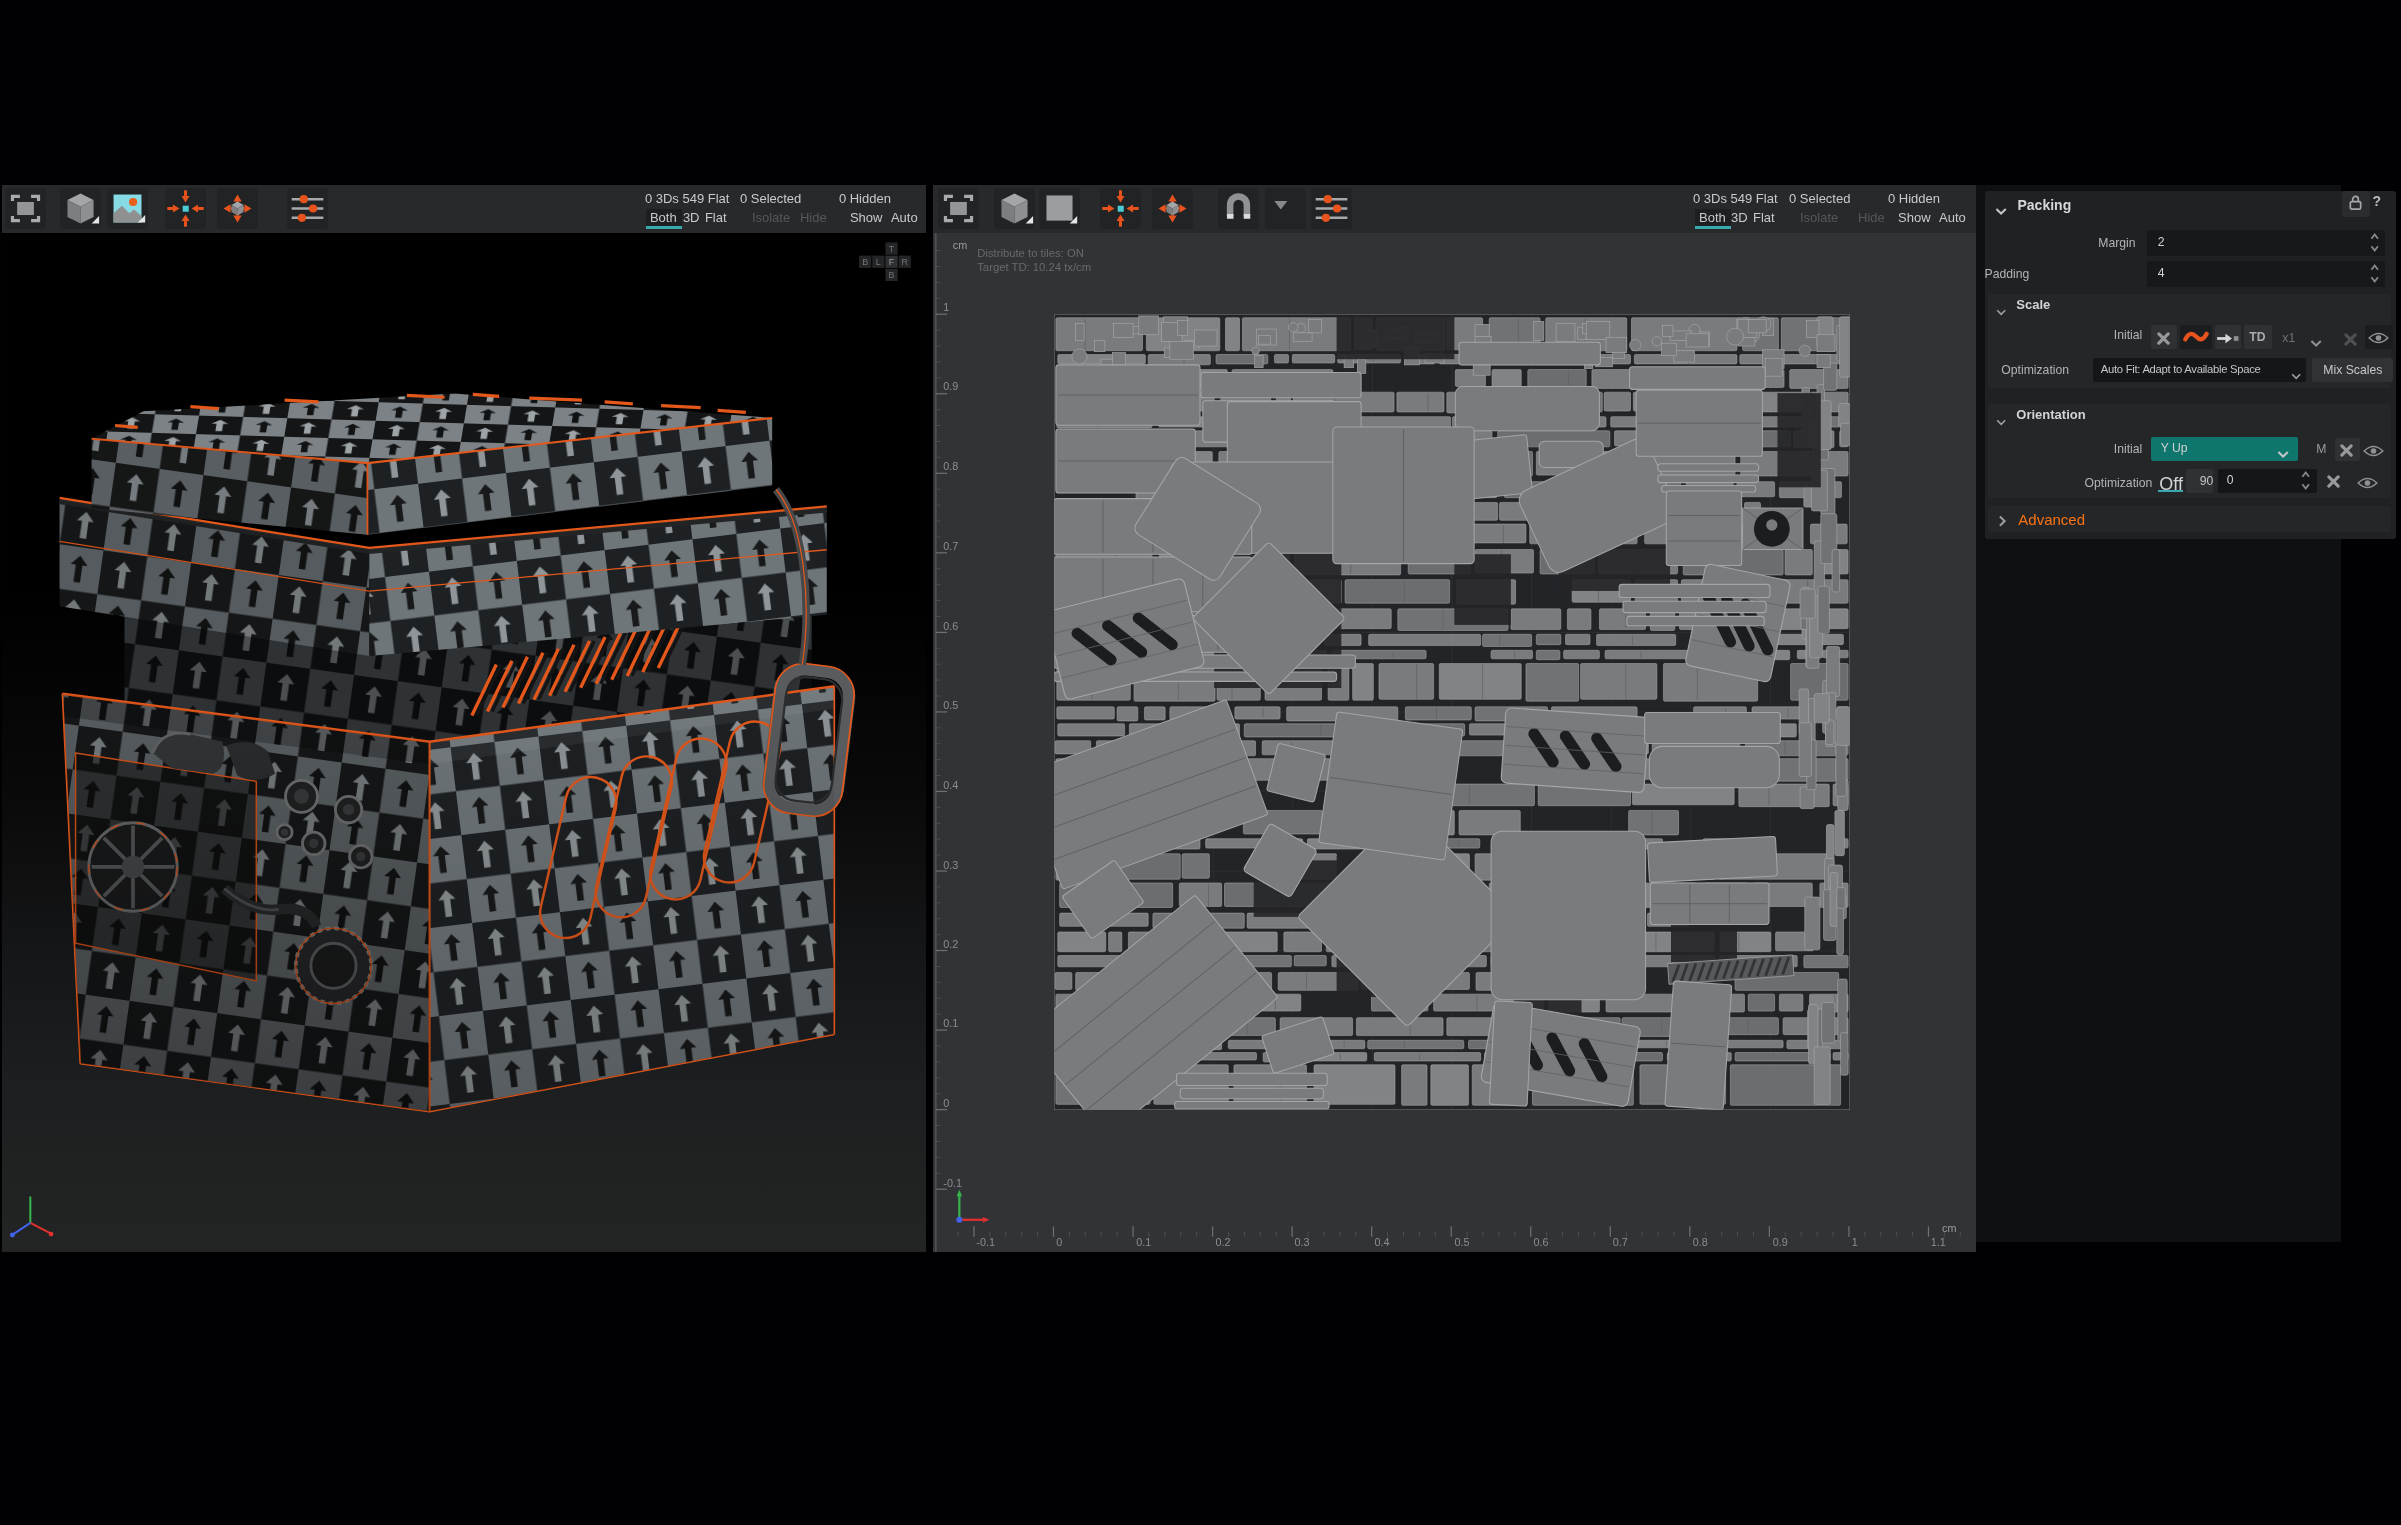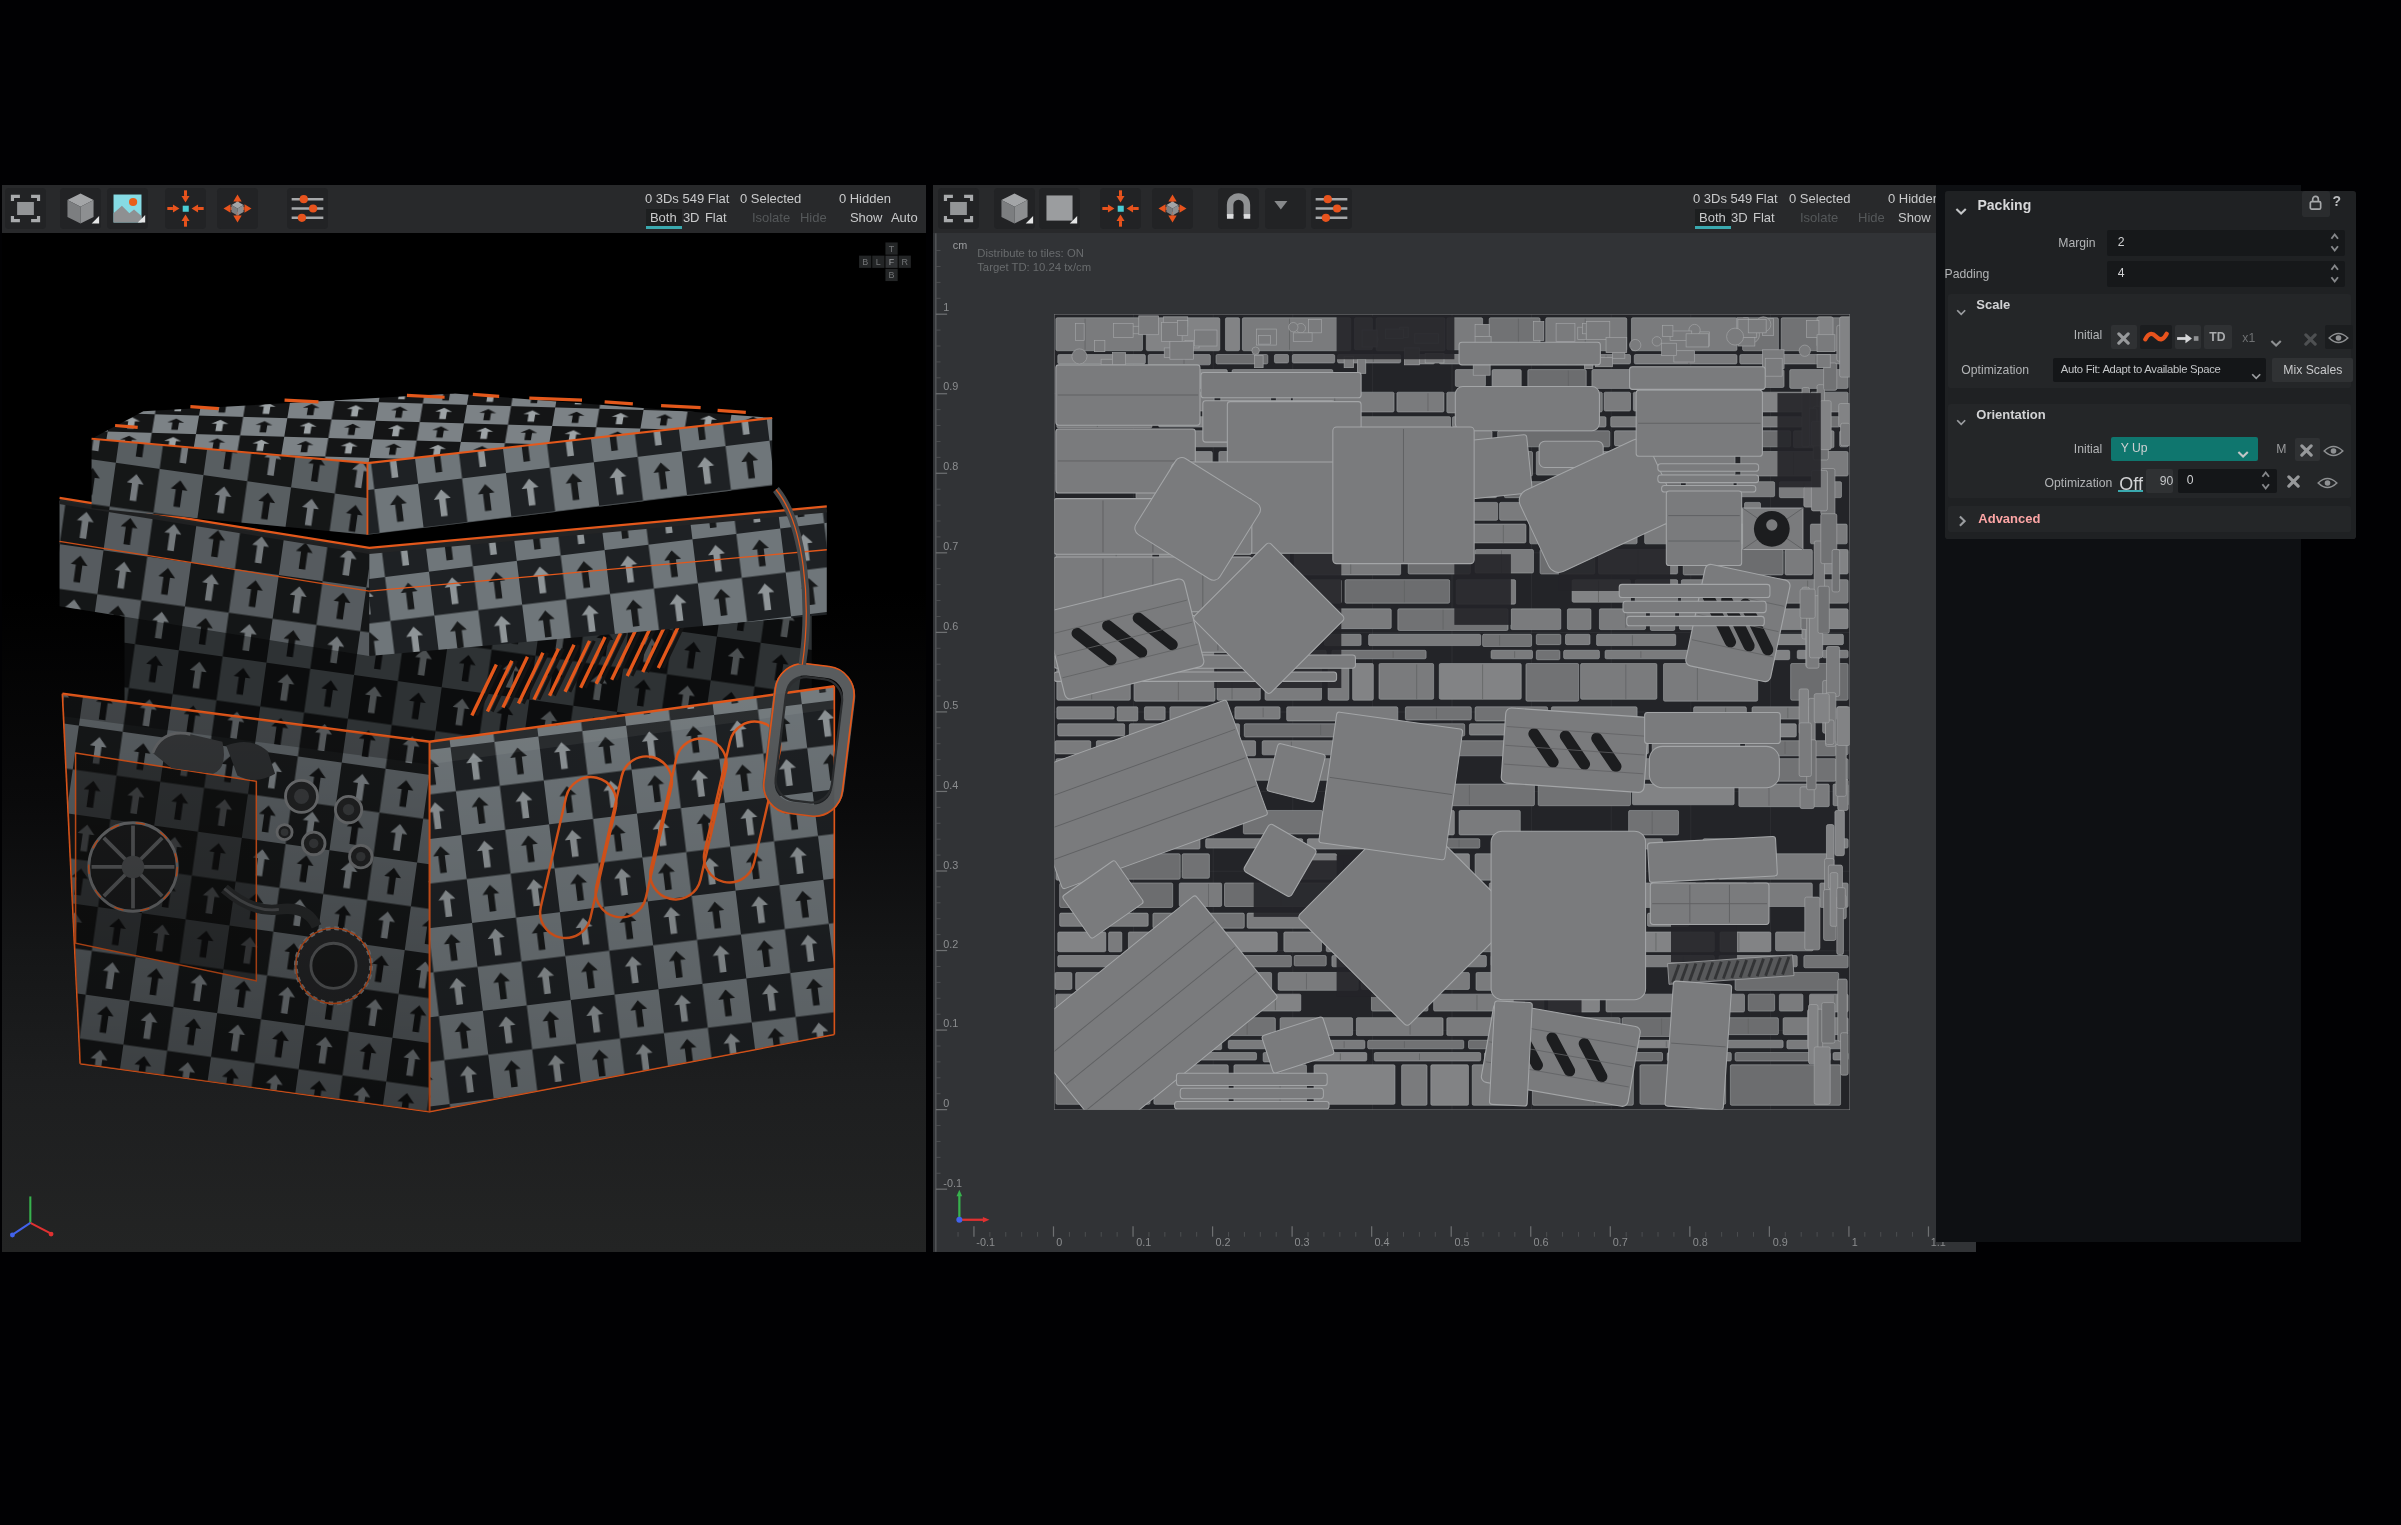--- a/index.html
+++ b/index.html
@@ -1519,21 +1519,21 @@
       <div class="abs" style="left:762px;top:41px;width:36px;height:2.8px;background:#3aa9af"></div>
       <div class="ttxt" style="left:766px;top:24.5px">Both</div>
       <div class="ttxt" style="left:798px;top:24.5px">3D</div>
       <div class="ttxt" style="left:820px;top:24.5px">Flat</div>
       <div class="ttxt dim" style="left:867px;top:24.5px">Isolate</div>
       <div class="ttxt dim" style="left:925px;top:24.5px">Hide</div>
       <div class="ttxt" style="left:965px;top:24.5px">Show</div>
       <div class="ttxt" style="left:1006px;top:24.5px">Auto</div>
     </div>
   </div>
-<div class="abs" style="left:1936px;top:185px;width:365px;height:1057px;background:#0e1013">
+<div class="abs" style="left:1976px;top:185px;width:365px;height:1057px;background:#0e1013">
     <div class="abs" style="left:8.5px;top:5.6px;width:411px;height:348px;background:#1f2123;border-radius:2.8px">
       <div class="abs" style="left:10.4px;top:11.3px"><svg width="12.2" height="8.5" viewBox="0 0 13 9">
           <polyline points="1.5,2 6.5,7 11.5,2" fill="none" stroke="#c3c5c7" stroke-width="2.2"></polyline>
         </svg></div>
       <div class="abs" style="left:33px;top:6.6px;font-size:14px;font-weight:bold;color:#d6d7d9">Packing</div>
       <div class="abs" style="left:357px;top:0px;width:28px;height:26px;background:#2a2c2e;border-radius:2.8px"></div>
       <div class="abs" style="left:363px;top:3.8px"><svg width="15" height="17" viewBox="0 0 16 18">
           <rect x="2.5" y="8" width="11" height="8" rx="1.5" fill="none" stroke="#a6a8aa" stroke-width="1.8"></rect>
           <path d="M5 8 V5.5 a3 3 0 0 1 6 0 V8" fill="none" stroke="#a6a8aa" stroke-width="1.8"></path>
         </svg></div>
@@ -1634,16 +1634,16 @@
           </svg></div>
         <div class="abs" style="left:369px;top:72px"><svg width="21" height="14" viewBox="0 0 22 15">
             <path d="M1 7.5 Q11 -2 21 7.5 Q11 17 1 7.5 Z" fill="none" stroke="#8e9092" stroke-width="1.6"></path>
             <circle cx="11" cy="7.5" r="3" fill="#8e9092"></circle>
           </svg></div>
       </div>
       <div class="abs" style="left:3.8px;top:315px;width:403px;height:26px;background:#242628;border-radius:2.8px">
         <div class="abs" style="left:9.4px;top:7.5px"><svg width="8.5" height="12.2" viewBox="0 0 9 13">
             <polyline points="2,1.5 7,6.5 2,11.5" fill="none" stroke="#9b9da0" stroke-width="2.2"></polyline>
           </svg></div>
-        <div class="abs" style="left:30px;top:5.6px;font-size:13px;font-weight:bold;color:#fca5a5">Advanced</div>
+        <div class="abs" style="left:30px;top:5.6px;font-size:15px;font-weight:normal;color:#f97316">Advanced</div>
       </div>
     </div>
   </div>
 
 </body></html>

